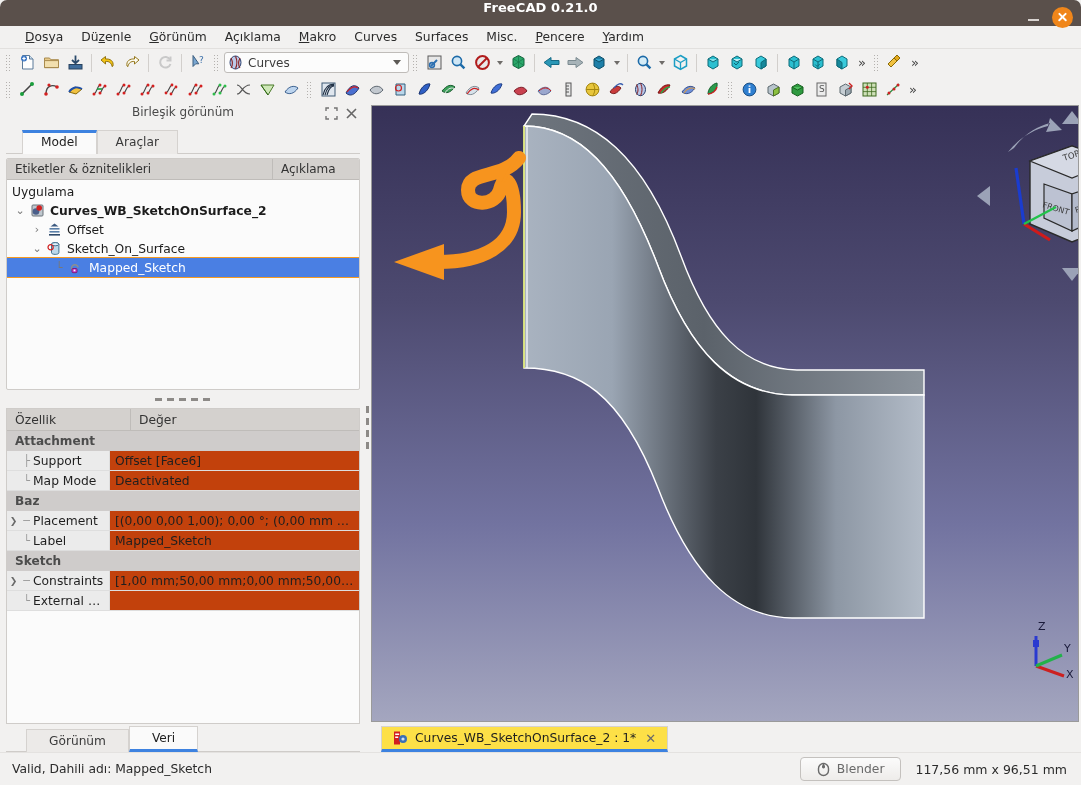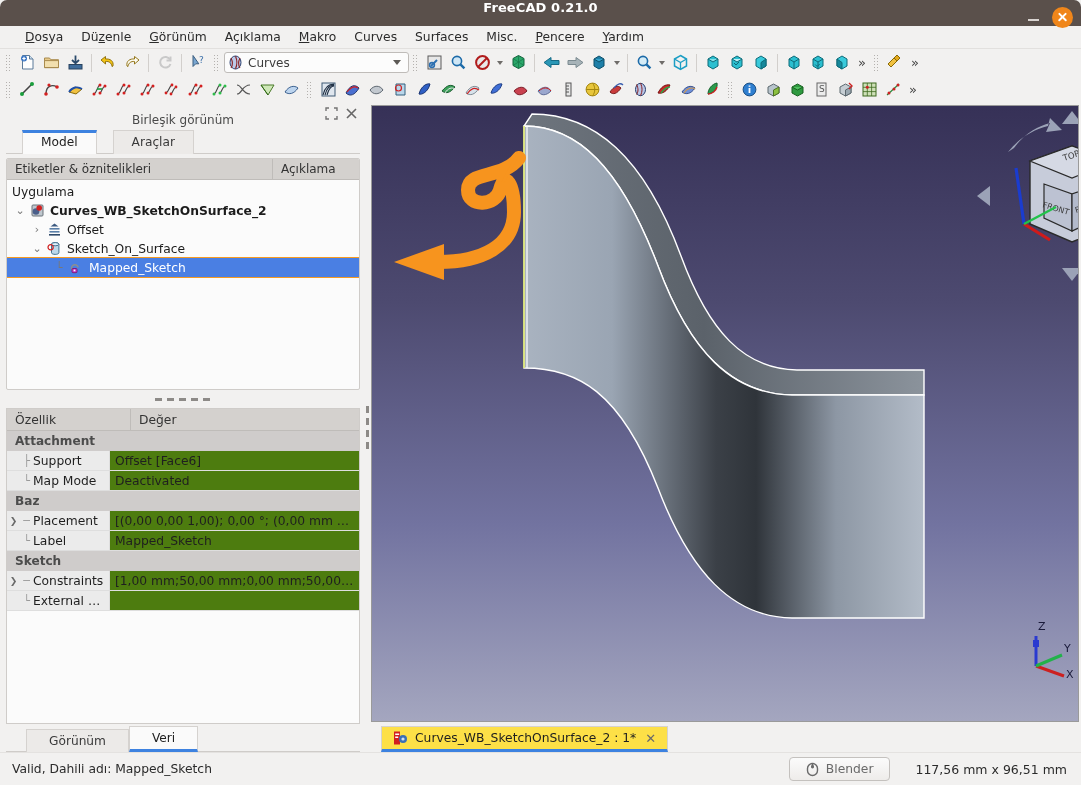--- a/index.html
+++ b/index.html
@@ -114,33 +114,33 @@
     flex: 1; display: flex; min-height: 0; background: #f2f1f0;
     padding: 2px 0 0 0;
   }
 
   
   .dock {
     width: 364px; flex: none; display: flex; flex-direction: column;
     background: #f2f1f0; padding: 0 4px 0 6px;
   }
   .dock-header {
-    height: 22px; display: flex; align-items: flex-end; justify-content: center;
+    height: 22px; display: flex; align-items: flex-start; justify-content: center;
     position: relative; flex: none;
   }
   .dock-header .dh-title { font-size: 12px; color: #4a4a4a; }
   .dock-header .dh-btns {
     position: absolute; right: 2px; top: 2px; display: flex; gap: 7px;
     align-items: center;
   }
   .dh-float, .dh-close { cursor: pointer; opacity: .75; }
 
   .tabrow {
     display: flex; align-items: flex-end; height: 27px; flex: none;
-    border-bottom: 1px solid #cfccc9; padding-left: 16px; gap: 16px;
+    border-bottom: 1px solid #cfccc9; padding-left: 16px;
   }
   .ptab {
     padding: 4px 18px 5px 18px; font-size: 12.2px; color: #3a3a3a;
     cursor: pointer; background: #eceae8; border: 1px solid #d5d2cf;
     border-bottom: none; position: relative; top: 1px;
   }
   .ptab.active {
     background: #fafafa; color: #222;
     border-top: 3px solid #3d82e0; padding-top: 2px;
   }
@@ -216,21 +216,21 @@
     border-right: 1px solid #dedede; position: relative;
   }
   .pexp {
     width: 13px; flex:none; display:flex; align-items:center;
     justify-content:center; color:#6a6a6a; font-size: 9px; cursor: pointer;
   }
   .pbranch { width: 13px; flex:none; color: #9a9a9a; font-size: 11px;
              display:flex; align-items:center; justify-content:center; }
   .pval {
     flex: 1; display: flex; align-items: center; padding-left: 5px;
-    color: #1f1f1f; background: #4d7c0f; border-bottom: 1px solid #dedede;
+    color: #1f1f1f; background: #c2410c; border-bottom: 1px solid #dedede;
     overflow: hidden; white-space: nowrap;
   }
 
   .bottabs {
     height: 28px; flex: none; display: flex; align-items: flex-end;
     padding-left: 20px; border-bottom: 1px solid #cfccc9;
   }
   .btab {
     padding: 4px 22px 4px 22px; font-size: 12.2px; color: #3a3a3a;
     background: #eceae8; border: 1px solid #d5d2cf; border-bottom: none;
@@ -270,21 +270,21 @@
     border: 1px solid #d5d2cf; border-bottom: 3px solid #3d82e0;
     font-size: 12.3px; color: #1f1f1f; cursor: pointer;
   }
   .doctab .dt-close {
     color: #6a6a6a; font-size: 13px; padding: 0 2px; cursor: pointer;
   }
 
   
   .statusbar {
     height: 33px; flex: none; background: #f2f1f0; display: flex;
-    align-items: center; padding: 0 10px 0 12px; gap: 25px;
+    align-items: center; padding: 0 10px 0 12px; gap: 14px;
     border-top: 1px solid #e4e2e0;
   }
   .status-text { font-size: 12.3px; color: #2b2b2b; flex: 1; }
   .nav-btn {
     display: flex; align-items: center; gap: 7px; height: 24px;
     padding: 0 16px; border: 1px solid #c4c1be; border-radius: 4px;
     background: linear-gradient(to bottom, #fbfbfb, #eeecea);
     font-size: 12.3px; color: #6a6a6a; cursor: pointer;
   }
   .dims { font-size: 12.5px; color: #2b2b2b; padding-right: 4px; }

